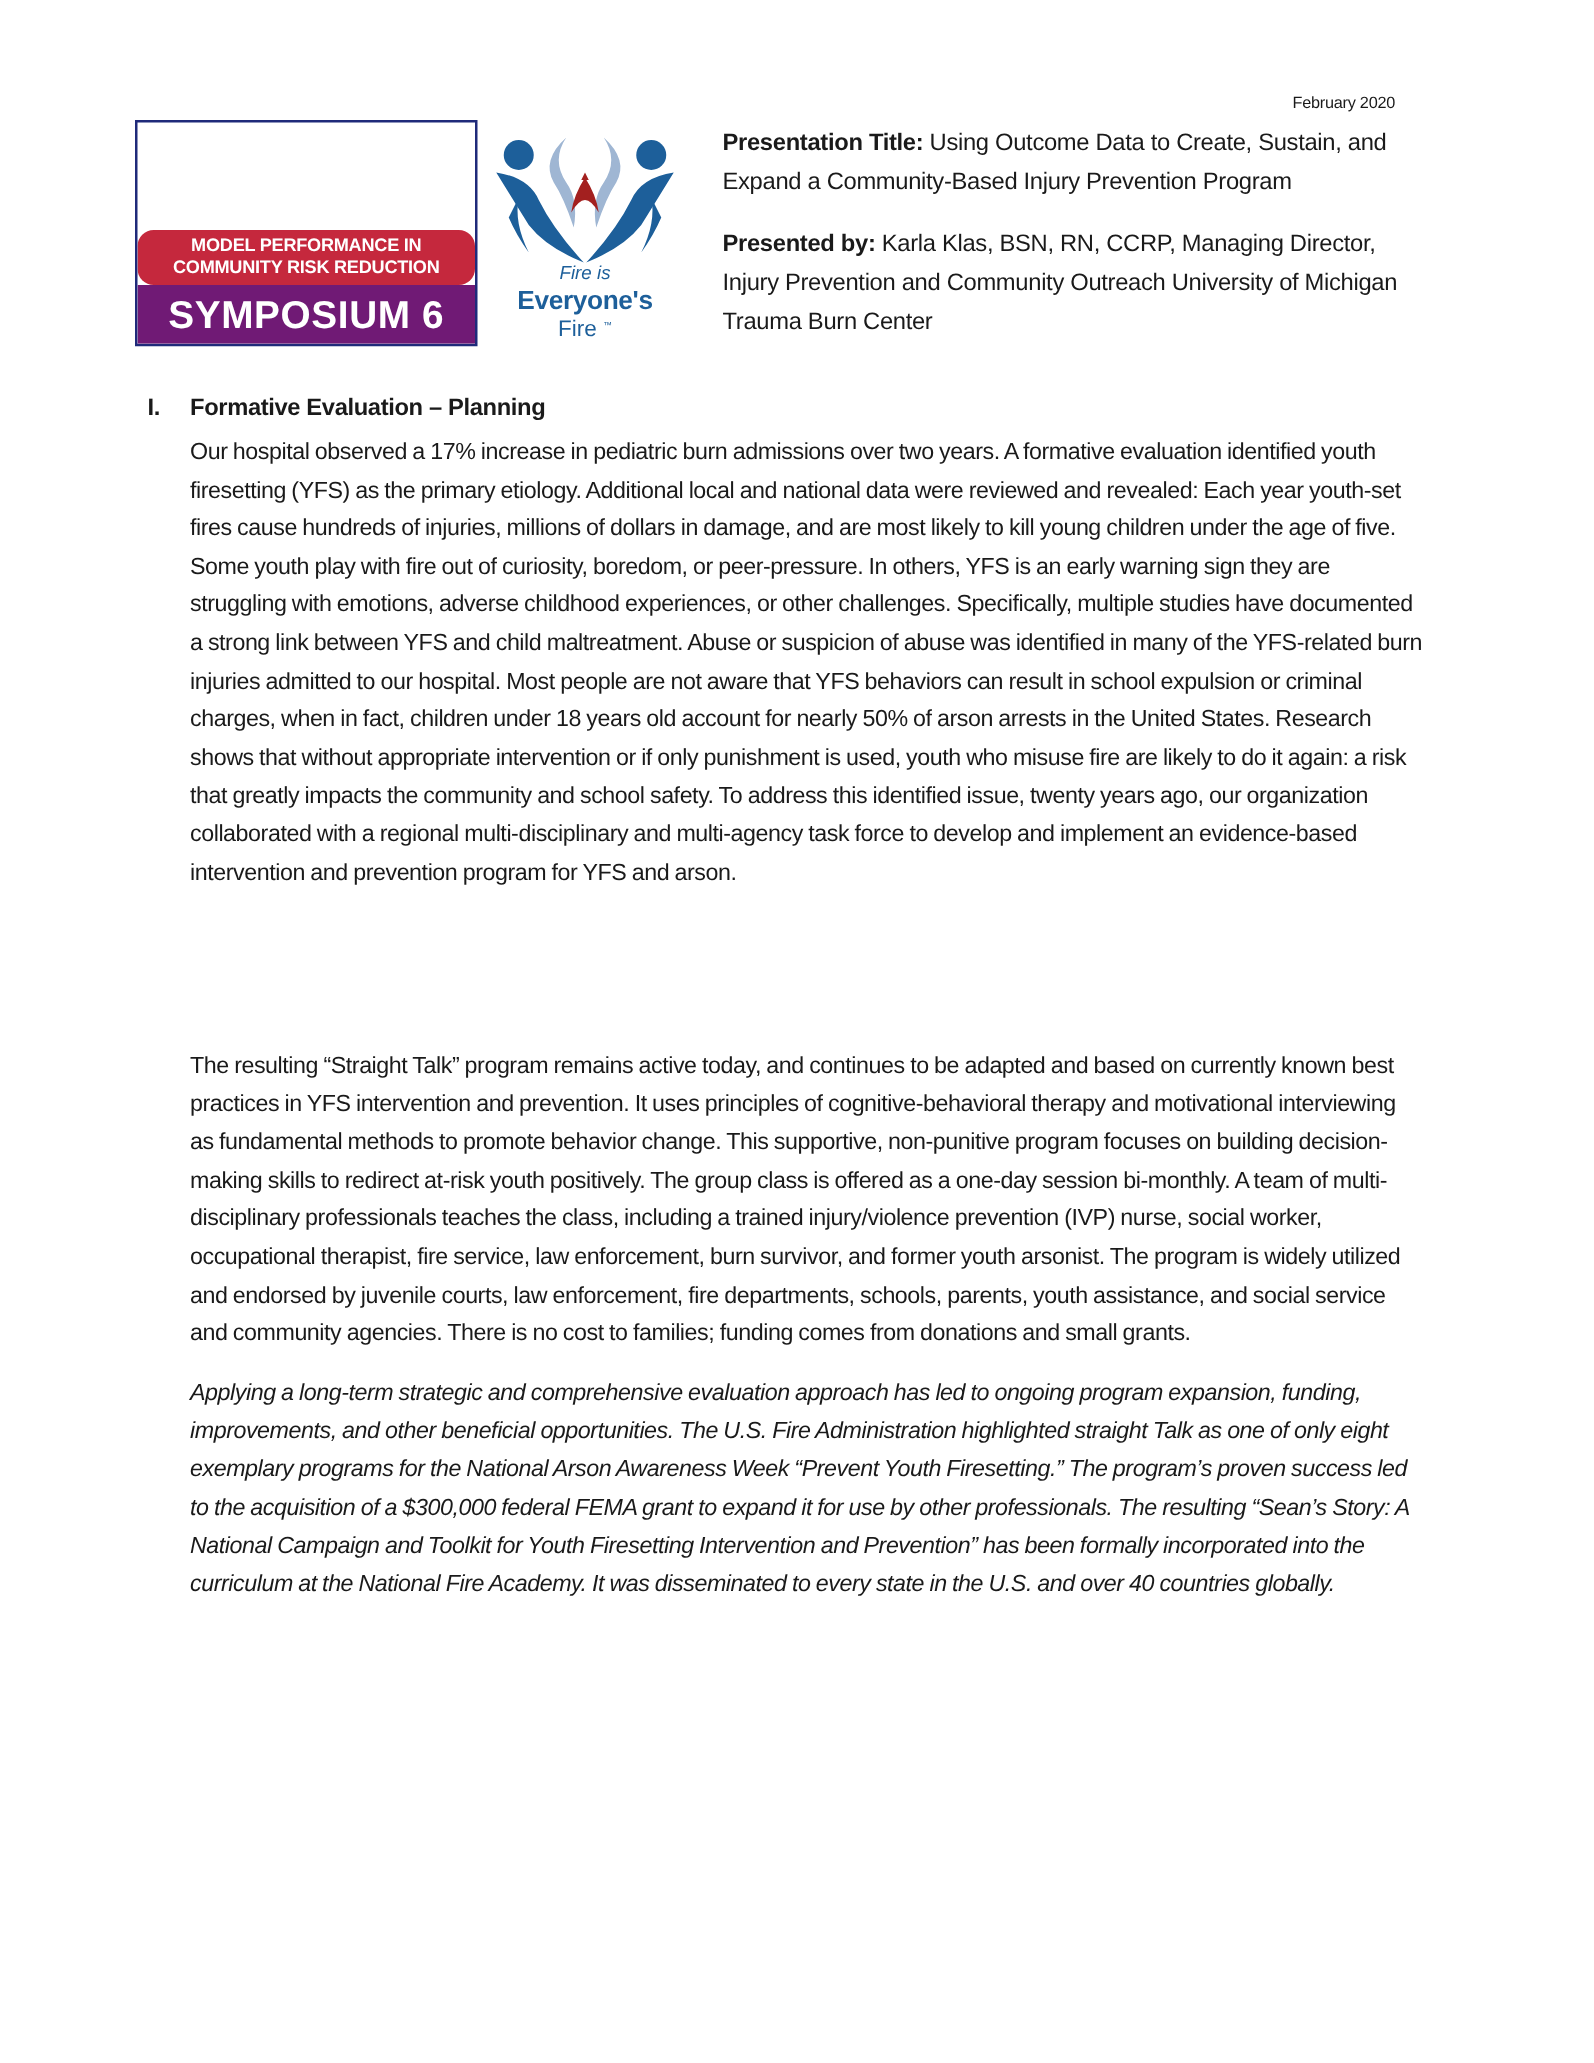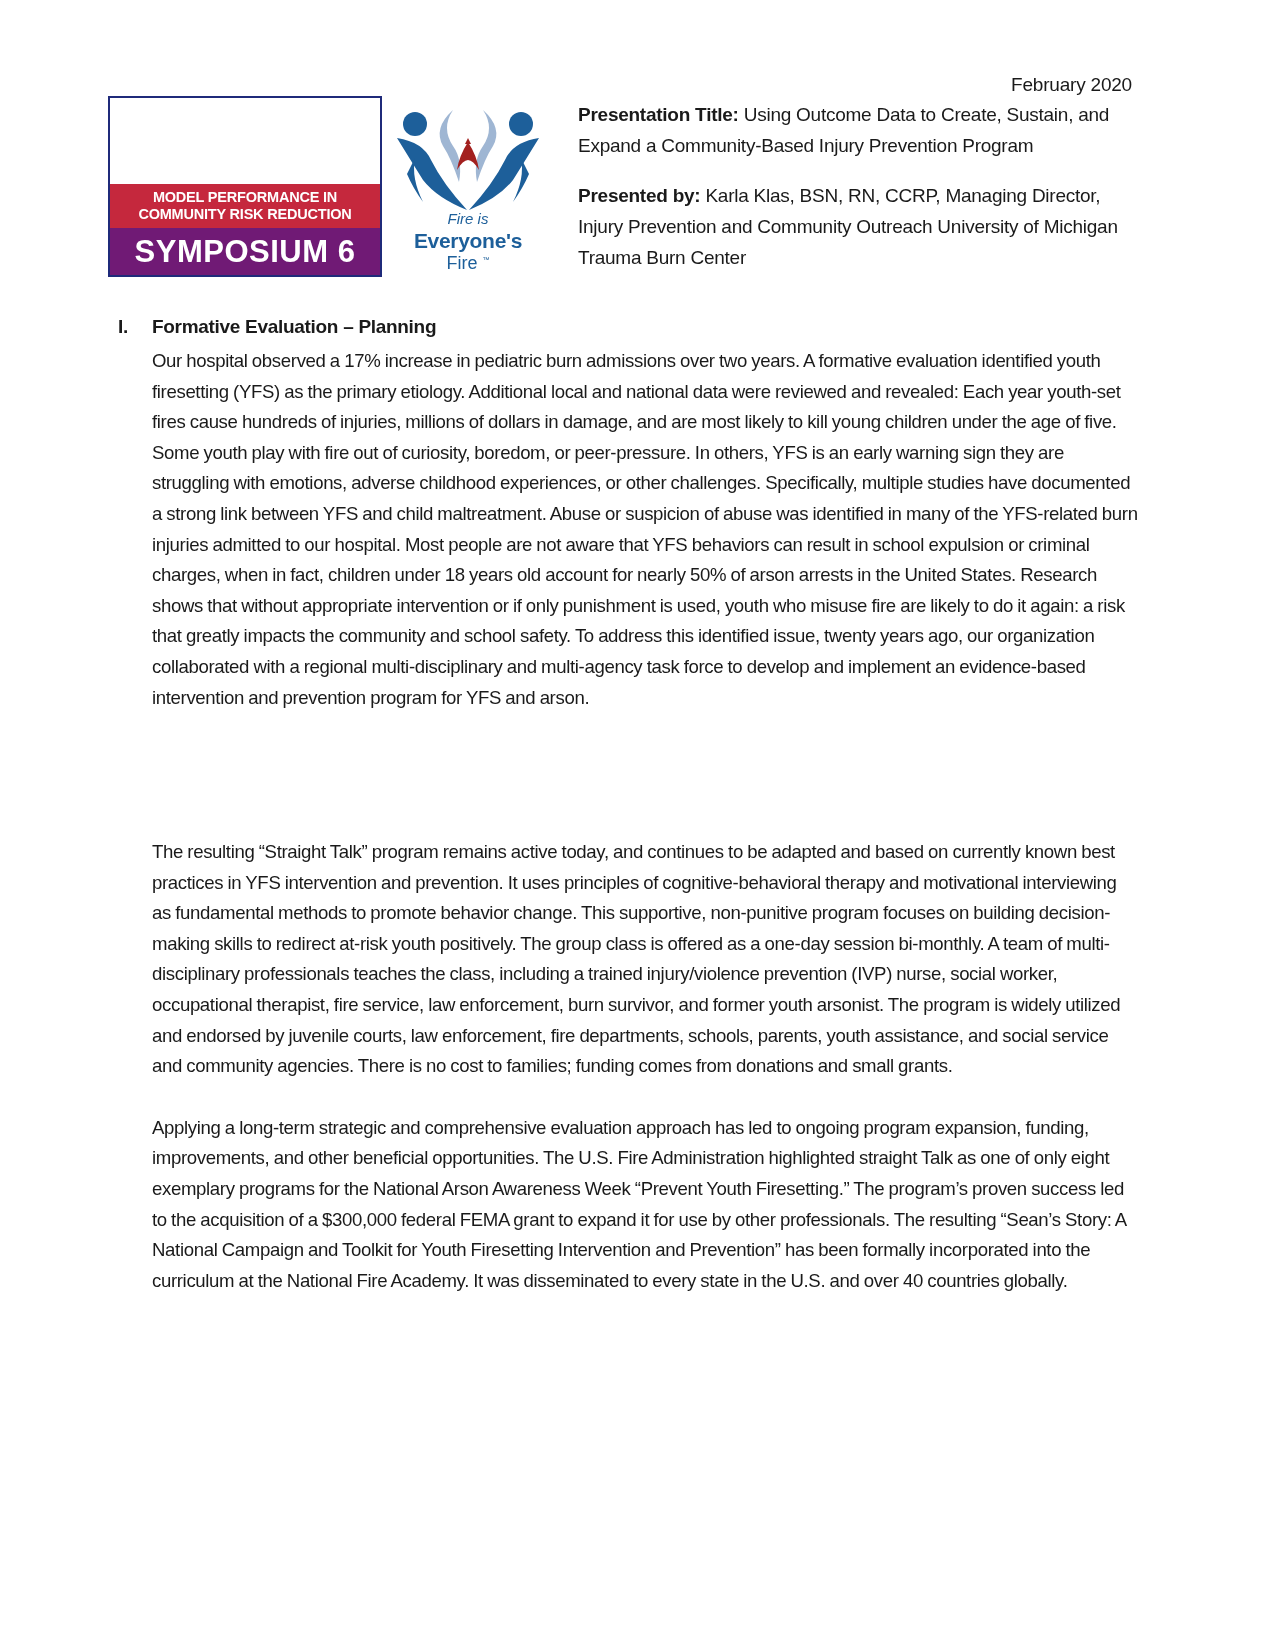--- a/index.html
+++ b/index.html
@@ -1,30 +1,30 @@
 <!DOCTYPE html>
 <html><head>
   <meta charset="utf-8">
   <style>
     html, body { margin: 0; padding: 0; background: #ffffff; }
     body { width: 1275px; height: 1650px; position: relative; overflow: hidden;
       font-family: "Liberation Sans", sans-serif; color: #1a1a1a; }
     .page { position: absolute; left: 0; top: 0; width: 1275px; height: 1650px; }
 
-    .date { position: absolute; right: 143px; top: 74px; font-size: 19px; letter-spacing: -0.2px; }
+    .date { position: absolute; right: 159px; top: 74px; font-size: 13px; letter-spacing: -0.2px; }
 
     
     .v-logo { position: absolute; left: 108px; top: 96px; width: 270px; height: 177px;
       border: 2px solid #1f2a7a; background: #fff; overflow: hidden; }
     .v-logo .top { position: absolute; left: 0; top: 0; width: 100%; height: 86px; }
     .v-logo .capitol { position: absolute; left: 30px; top: 6px; width: 54px; height: 70px; }
     .v-logo .vtitle { position: absolute; left: 88px; top: 42px; font-size: 30px; color: #b5283a;
       letter-spacing: -0.3px; white-space: nowrap; }
     .v-logo .red { position: absolute; left: 0; top: 86px; width: 100%; height: 44px; background: #c5283d;
-      color: #fff; text-align: center; font-weight: bold; font-size: 14.5px; line-height: 17px; padding-top: 5px; box-sizing: border-box; letter-spacing: -0.2px; }
+      color: #fff; text-align: center; font-weight: bold; font-size: 14.5px; line-height: 17px; padding-top: 5px; box-sizing: border-box; letter-spacing: -0.2px; border-radius: 13px; }
     .v-logo .blue { position: absolute; left: 0; top: 130px; width: 100%; height: 47px; background: #701a75;
       color: #fff; text-align: center; font-weight: bold; font-size: 31px; line-height: 47px; letter-spacing: 0.5px; }
 
     
     .f-logo { position: absolute; left: 393px; top: 98px; width: 150px; height: 182px; }
     .f-logo svg { position: absolute; left: 0; top: 0; }
     .f-logo .ft1 { position: absolute; left: 0; width: 150px; text-align: center; top: 112px; font-size: 15px; color: #1d5f9a; font-style: italic; }
     .f-logo .ft2 { position: absolute; left: 0; width: 150px; text-align: center; top: 131px; font-size: 21px; font-weight: bold; color: #1d5f9a; letter-spacing: -0.3px; }
     .f-logo .ft3 { position: absolute; left: 0; width: 150px; text-align: center; top: 155px; font-size: 18px; color: #1d5f9a; }
     .f-logo .ft3 sup { font-size: 7px; vertical-align: super; }
@@ -34,21 +34,21 @@
     .pres p { margin: 0 0 19px 0; }
     .pres b { font-weight: bold; }
 
     
     .section { position: absolute; left: 118px; width: 1020px; }
     .sec-head { position: relative; height: 30px; font-size: 19px; font-weight: bold; letter-spacing: -0.3px; }
     .sec-head .num { position: absolute; left: 0; top: 0; }
     .sec-head .title { position: absolute; left: 34px; top: 0; }
     .body-text { margin-left: 34px; font-size: 18.6px; line-height: 30.6px; letter-spacing: -0.35px; word-spacing: -0.5px; }
     .body-text p { margin: 0; }
-    .body-text p + p { margin-top: 31px; }
+    .body-text p + p { margin-top: 17px; font-style: italic; }
 
     #sec1 { top: 316px; }
     #sec1 .body-text { }
     #sec2 { top: 817px; }
     #sec2 .body-text { margin-top: 20px; }
   </style>
 </head>
 <body>
 
 <div class="page">

